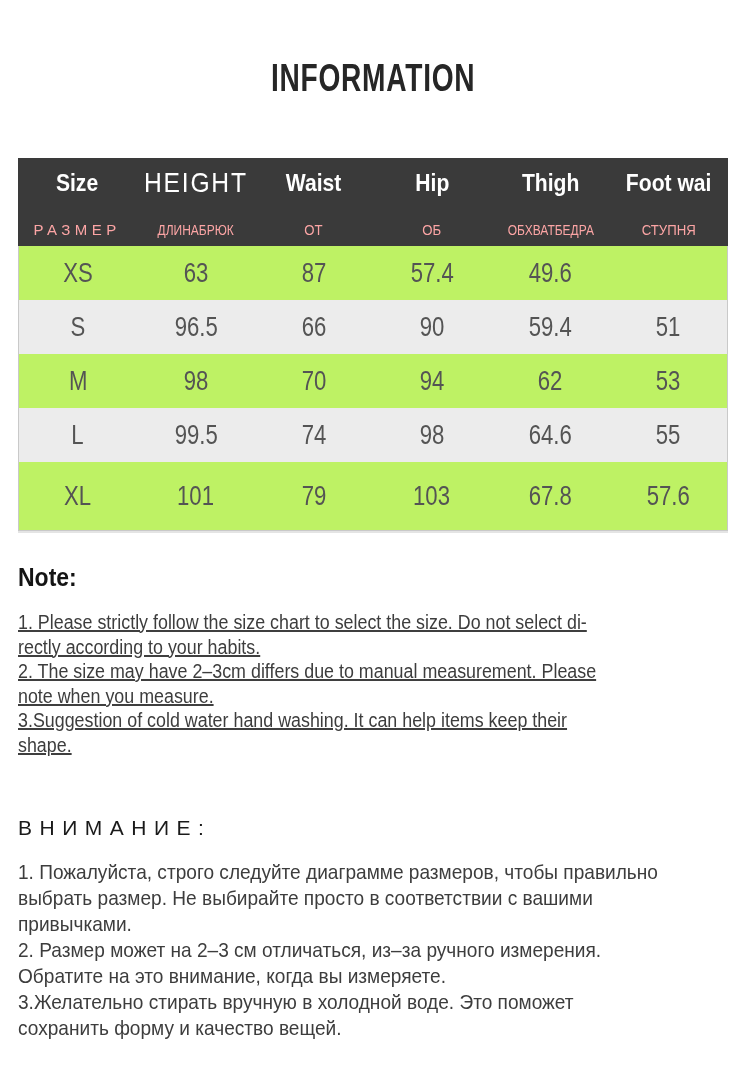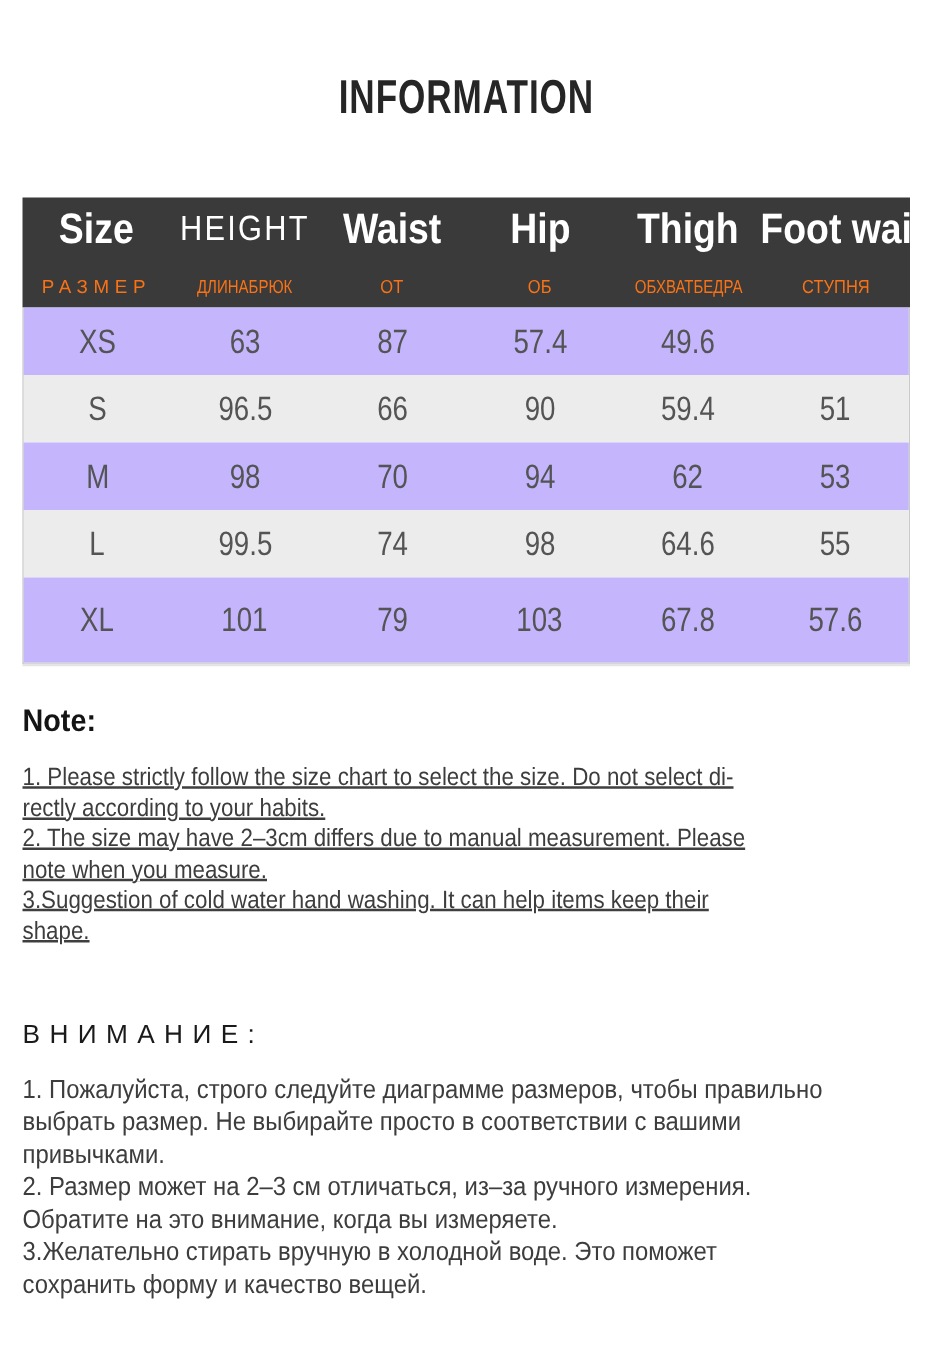--- a/index.html
+++ b/index.html
@@ -24,33 +24,33 @@
   
   .size-table { margin:52px 18px 0 18px; }
   .t-header {
     display:grid; grid-template-columns:repeat(6,1fr);
     background:#3a3a3a; height:88px;
   }
   .h-cell {
     display:flex; flex-direction:column; align-items:center; justify-content:center;
     gap:9px; color:#ffffff; padding-top:2px; overflow:hidden;
   }
-  .h-label { font-size:34px; font-weight:700; line-height:26px; white-space:nowrap; }
+  .h-label { font-size:24px; font-weight:700; line-height:26px; white-space:nowrap; }
   .h-label span { display:inline-block; transform:scaleX(0.88); }
   .h-cell:nth-child(2) .h-label { font-weight:400; font-size:28px; letter-spacing:2px; }
-  .h-sub { font-size:15px; font-weight:400; line-height:15px; white-space:nowrap; color:#f97316;margin-top:17px; }
+  .h-sub { font-size:15px; font-weight:400; line-height:15px; white-space:nowrap; color:#fca5a5;margin-top:17px; }
   .h-sub span { display:inline-block; transform:scaleX(0.88); }
   .h-cell:nth-child(1) .h-sub span { letter-spacing:4.5px; transform:none; }
   .h-cell:nth-child(2) .h-sub span,
   .h-cell:nth-child(5) .h-sub span { transform:scaleX(0.8); }
 
   .t-body { border:1px solid #c9c9c9; border-top:none; box-shadow:0 2px 0 #e4e4e4; }
   .t-row {
     display:grid; grid-template-columns:repeat(6,1fr);
-    height:54px; background:#c4b5fd;
+    height:54px; background:#bef264;
   }
   .t-row.alt { background:#ececec; }
   .t-row.xl { height:68px; }
   .t-cell {
     display:flex; align-items:center; justify-content:center;
     font-size:27px; font-weight:400; color:#545454; overflow:hidden;
   }
   .t-cell span { display:inline-block; transform:scaleX(0.82); }
 
   

